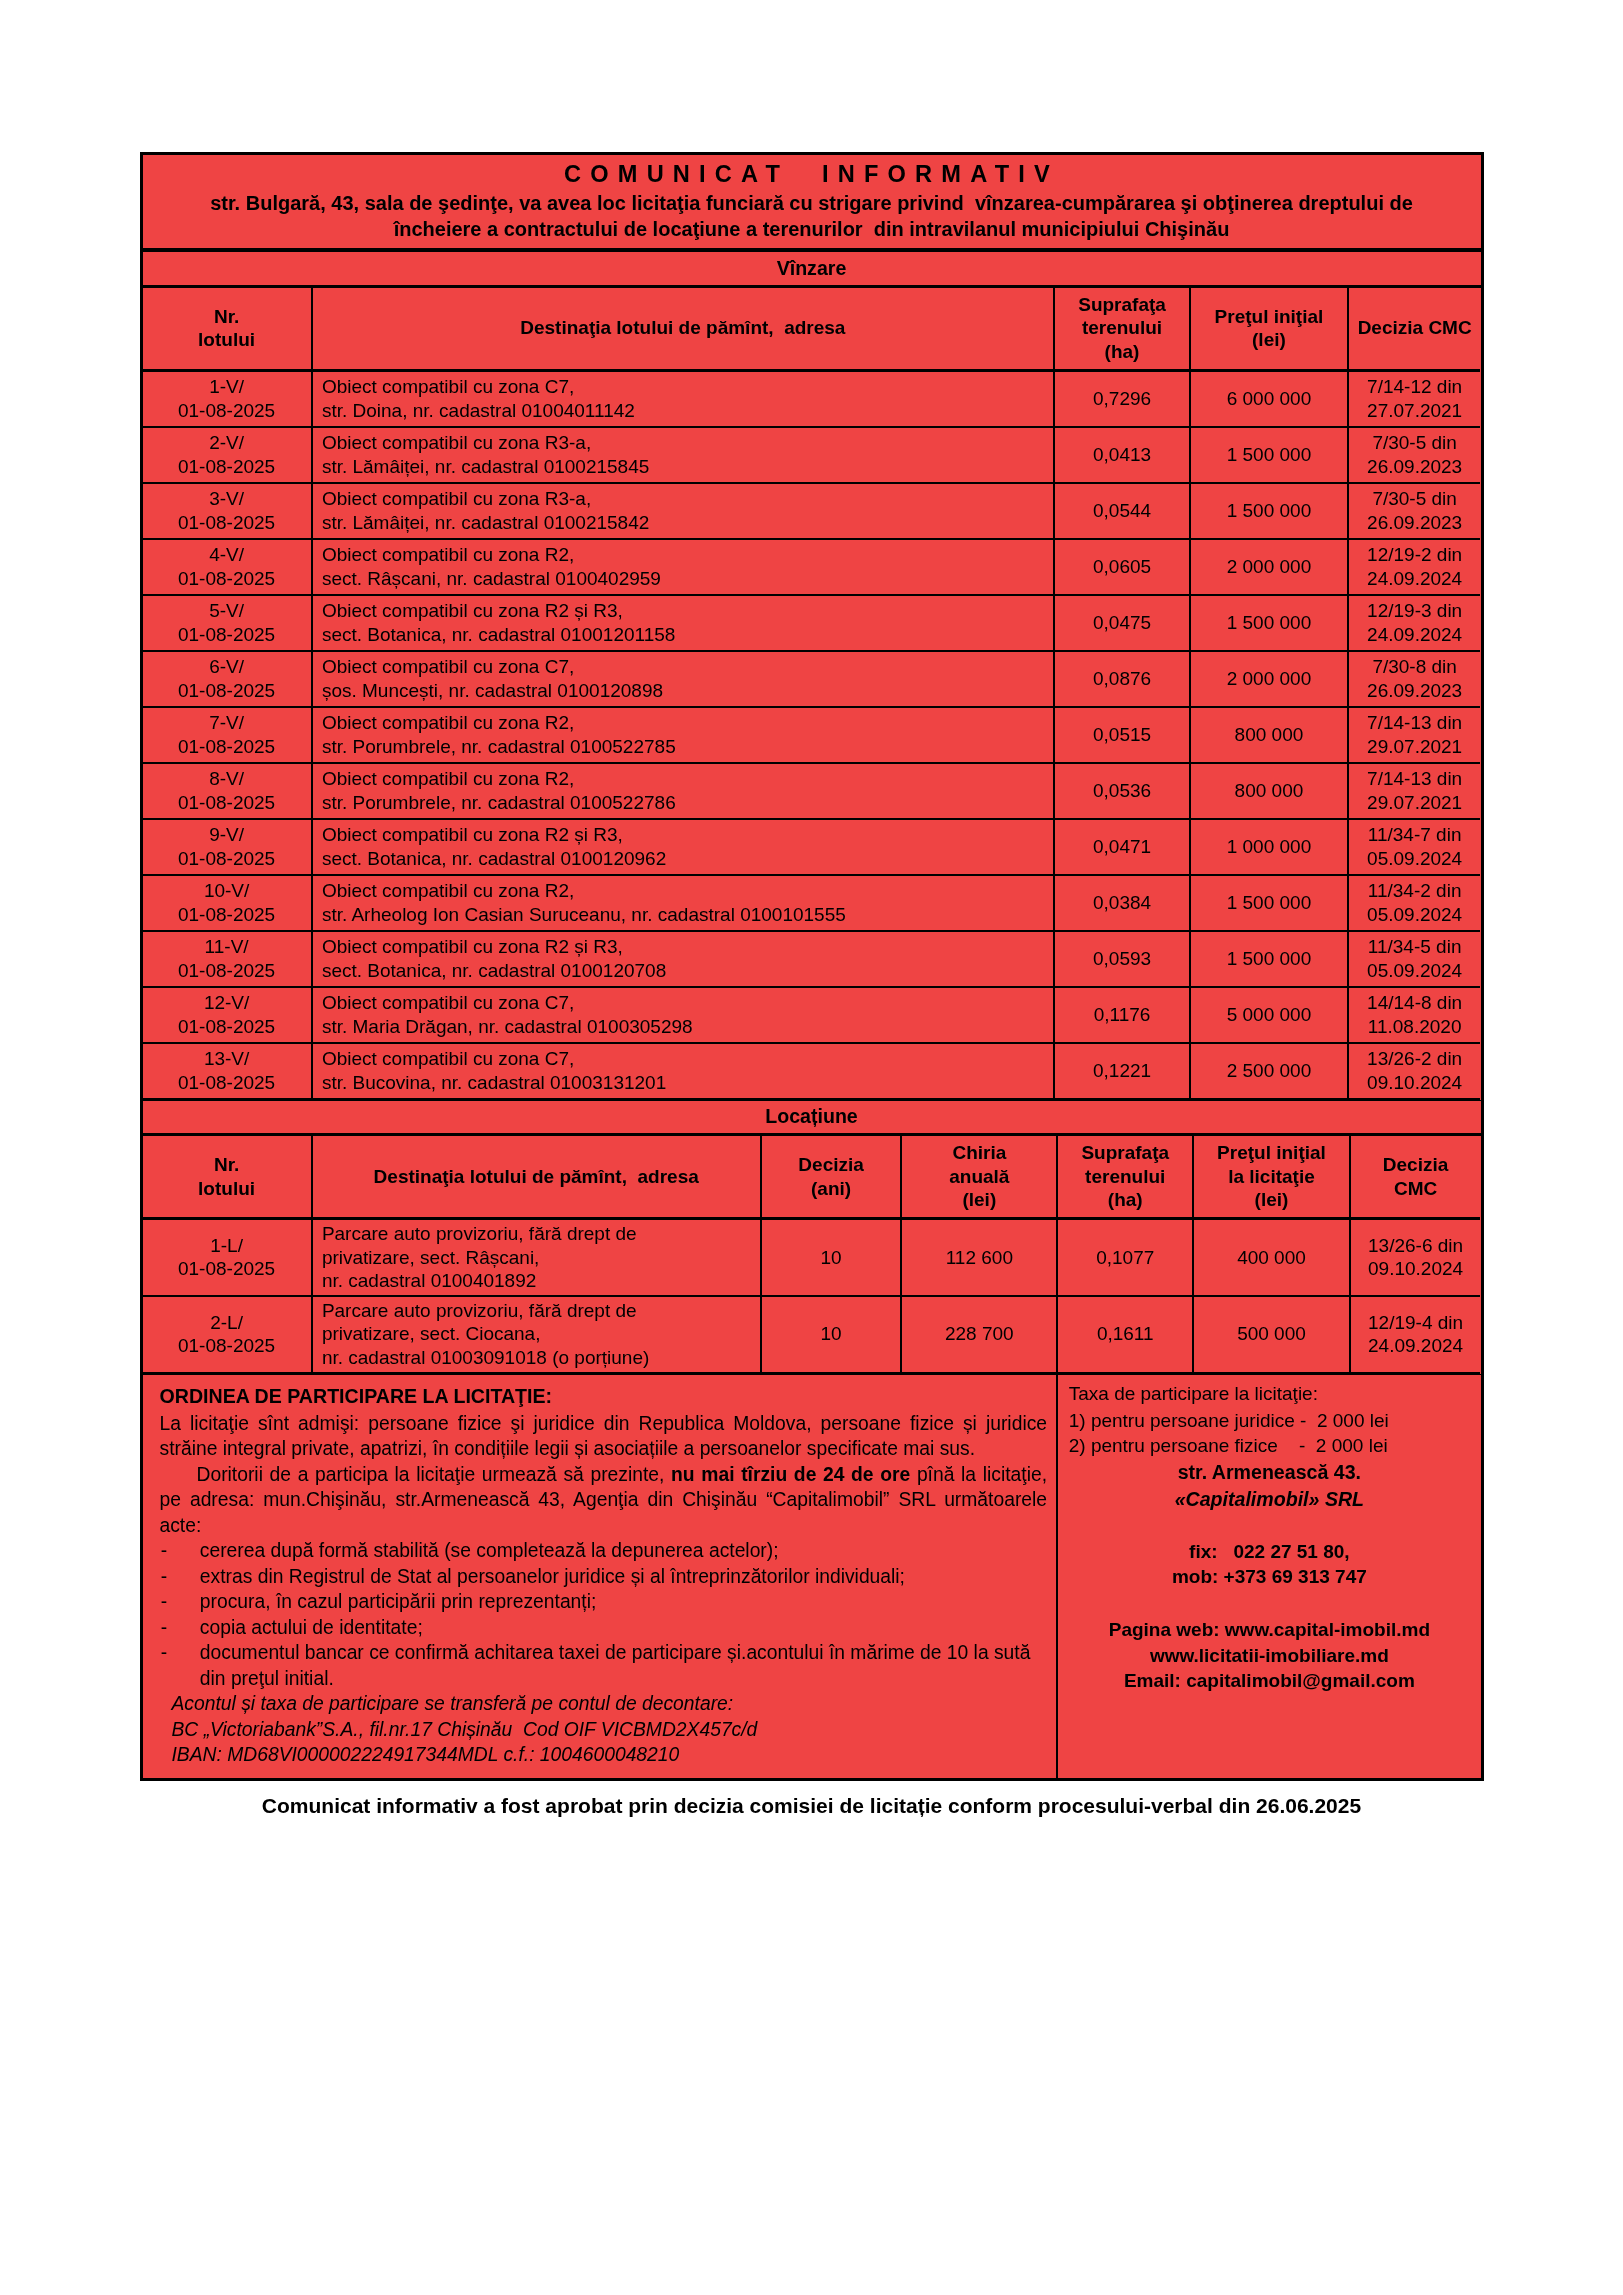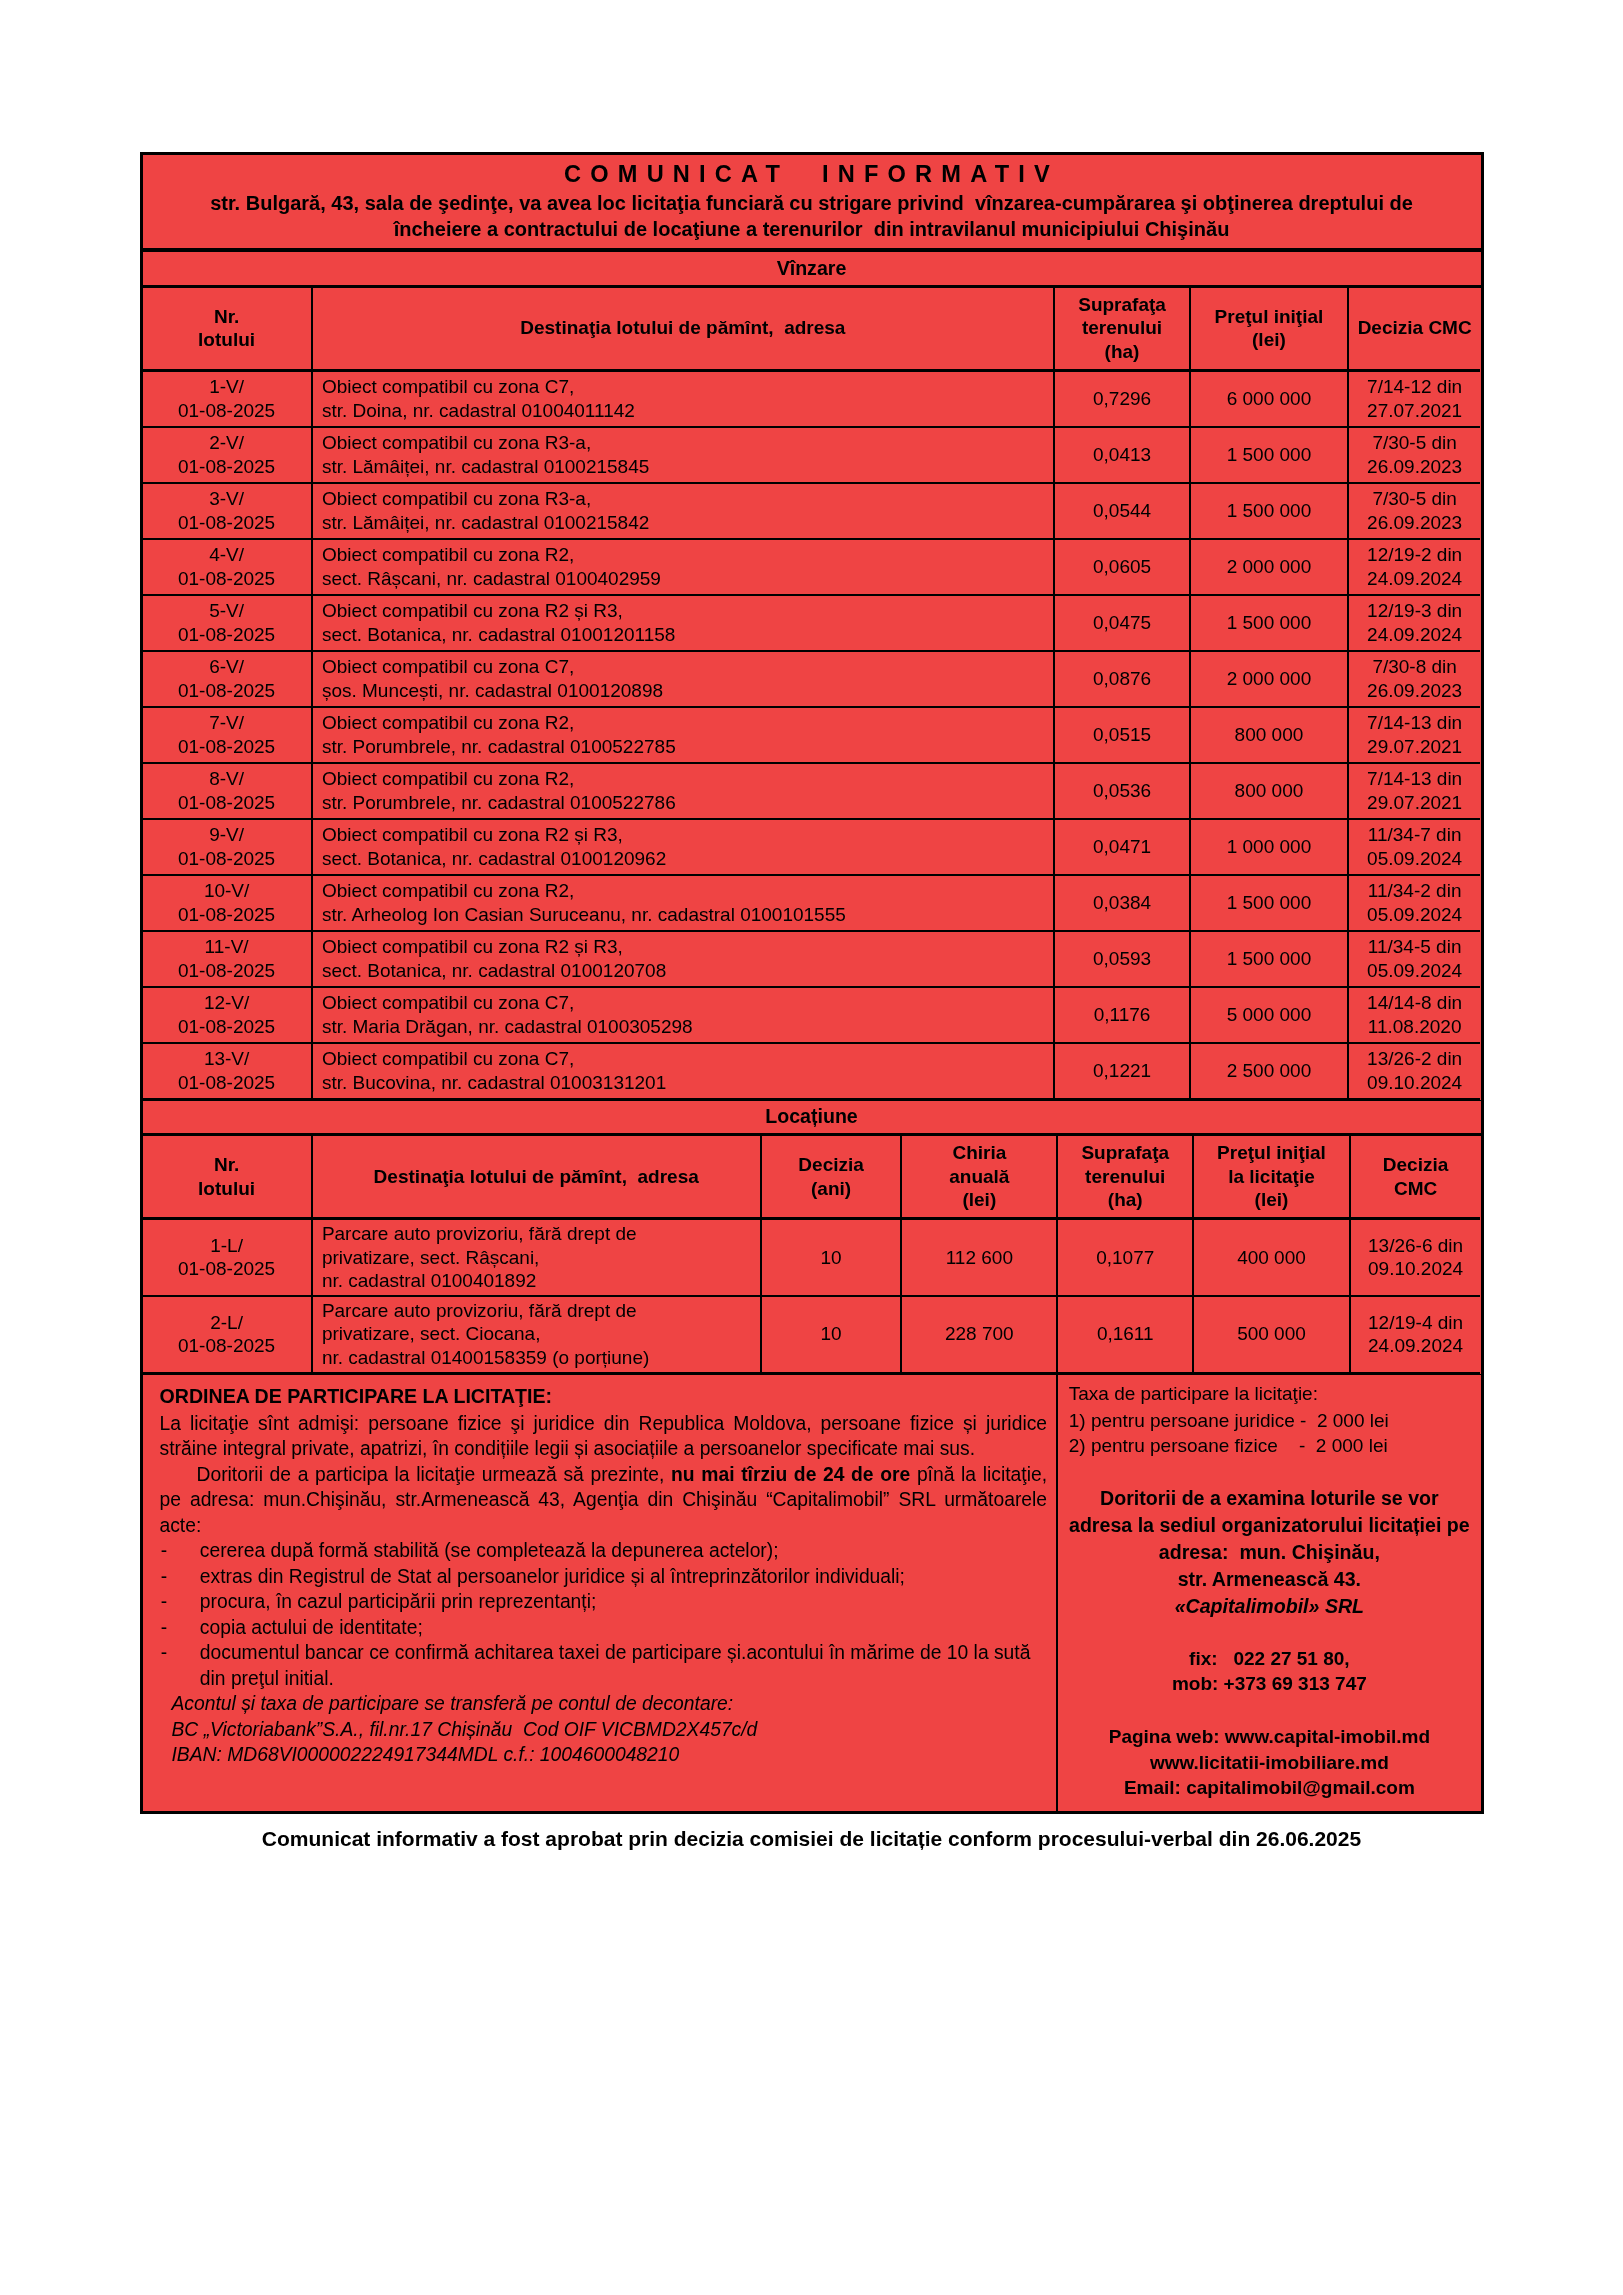--- a/index.html
+++ b/index.html
@@ -352,21 +352,21 @@
       </div>
 
       <div class="row">
         <div class="c">
           <div>2-L/</div>
           <div>01-08-2025</div>
         </div>
         <div class="c dest">
           <div>Parcare auto provizoriu, fără drept de</div>
           <div>privatizare, sect. Ciocana,</div>
-          <div>nr. cadastral 01400158359 (o porțiune)</div>
+          <div>nr. cadastral 01003091018 (o porțiune)</div>
         </div>
         <div class="c">10</div>
         <div class="c">228 700</div>
         <div class="c">0,1611</div>
         <div class="c">500 000</div>
         <div class="c end">
           <div>12/19-4 din</div>
           <div>24.09.2024</div>
         </div>
       </div>
@@ -407,21 +407,20 @@
 
       </div>
       <div class="italics pre">Acontul și taxa de participare se transferă pe contul de decontare:</div>
       <div class="italics pre">BC „Victoriabank”S.A., fil.nr.17 Chișinău  Cod OIF VICBMD2X457c/d</div>
       <div class="italics pre">IBAN: MD68VI000002224917344MDL c.f.: 1004600048210</div>
     </div>
     <div class="fees-cell">
       <div class="fees-title-blk pre">Taxa de participare la licitaţie:</div>
       <div class="pre">1) pentru persoane juridice -  2 000 lei</div>
       <div class="pre">2) pentru persoane fizice    -  2 000 lei</div>
-      <div class="fees-center visit pre">Doritorii de a examina loturile se vor adresa la sediul organizatorului licitației pe adresa:  mun. Chişinău,</div>
       <div class="fees-center visit-addr" style="font-size:19.6px;line-height:27px;">str. Armenească 43.</div>
       <div class="fees-center company" style="font-size:19.6px;line-height:27px;">«Capitalimobil» SRL</div>
       <div class="fees-center phones pre">fix:   022 27 51 80,</div>
       <div class="fees-center pre">mob: +373 69 313 747</div>
       <div class="fees-center webblock">Pagina web: www.capital-imobil.md</div>
       <div class="fees-center">www.licitatii-imobiliare.md</div>
       <div class="fees-center">Email: capitalimobil@gmail.com</div>
     </div>
   </div>
 

